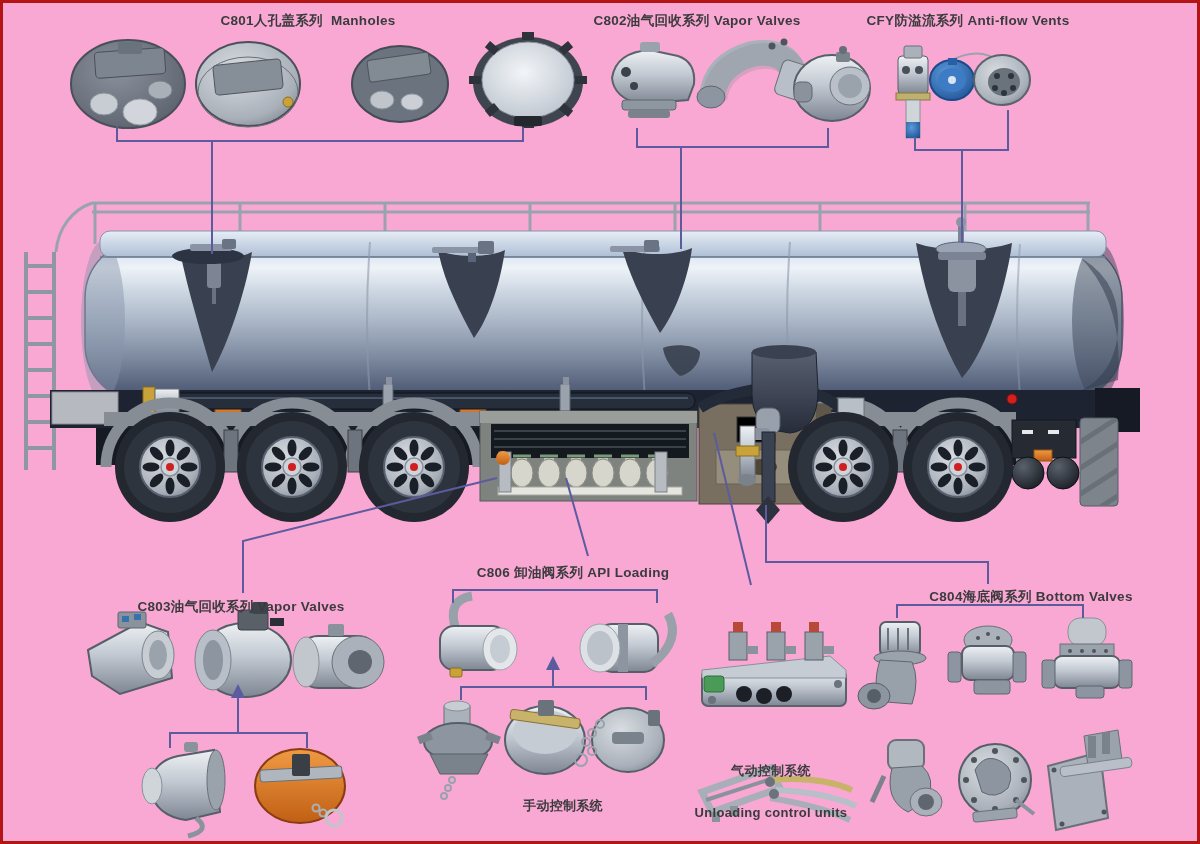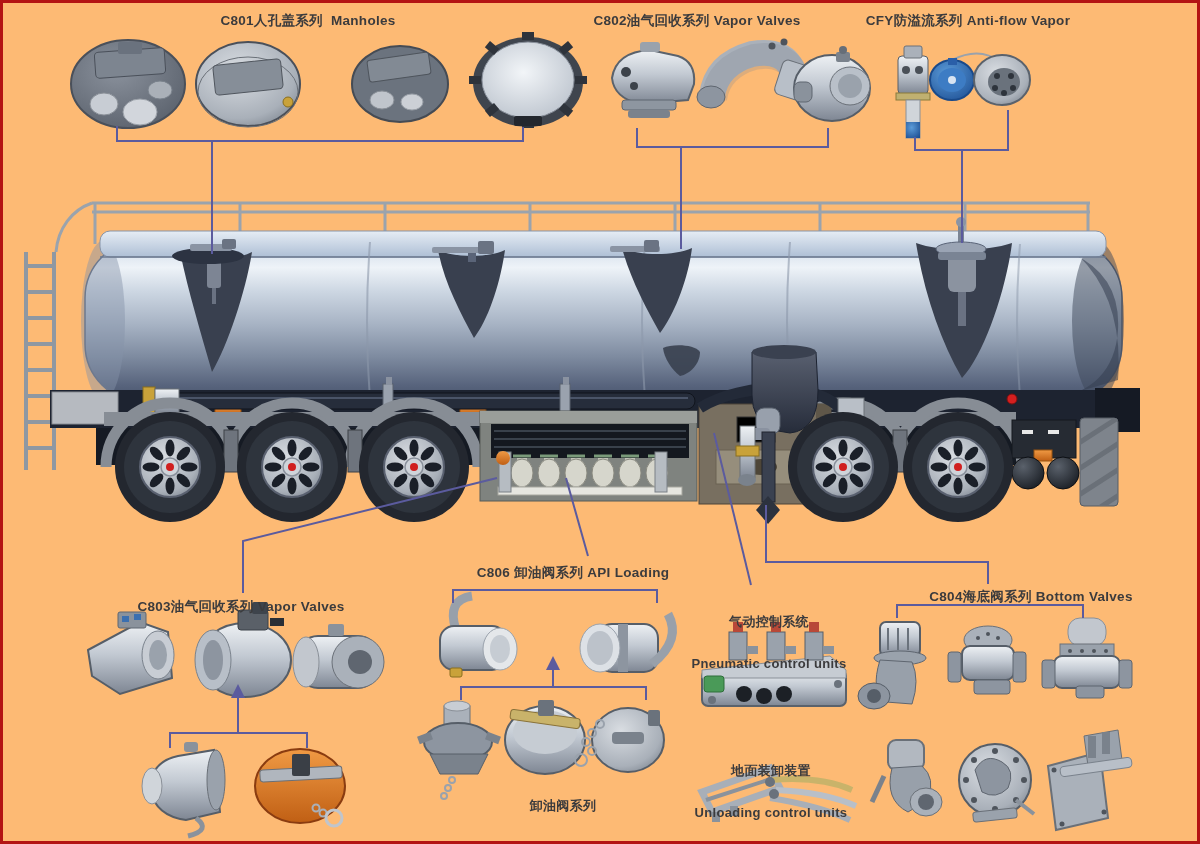--- a/index.html
+++ b/index.html
@@ -1,18 +1,18 @@
 <!DOCTYPE html>
 <html><head>
 <meta charset="utf-8">
 <style>
   html,body{margin:0;padding:0;background:#888;}
   #canvas{
     position:relative;width:1200px;height:844px;margin:0 auto;
-    background:#fdba74;border:3px solid #b31414;box-sizing:border-box;
+    background:#f9a8d4;border:3px solid #b31414;box-sizing:border-box;
     overflow:hidden;font-family:"Liberation Sans",sans-serif;
   }
   #art{position:absolute;left:-3px;top:-3px;width:1200px;height:844px;}
   .label{
     position:absolute;transform:translateX(-50%);
     font-weight:bold;font-size:13.5px;color:#3b3b3d;
     white-space:pre;text-align:center;letter-spacing:.3px;line-height:14px;
   }
   .label .sub{display:block;font-size:13px;}
 </style>
@@ -598,33 +598,29 @@
     <path d="M897,618 L897,605 L1083,605 L1083,618"></path>
   </g>
   <g fill="#5b5b9e">
     <polygon points="553,656 546,670 560,670"></polygon>
     <polygon points="238,684 231,698 245,698"></polygon>
   </g>
 </svg>
 
 <div class="label" style="left:305px;top:11px">C801人孔盖系列  Manholes</div>
 <div class="label" style="left:694px;top:11px">C802油气回收系列 Vapor Valves</div>
-<div class="label" style="left:965px;top:11px">CFY防溢流系列 Anti-flow Vapor</div>
+<div class="label" style="left:965px;top:11px">CFY防溢流系列 Anti-flow Vents</div>
 <div class="label" style="left:238px;top:597px">C803油气回收系列 Vapor Valves</div>
 <div class="label" style="left:570px;top:563px">C806 卸油阀系列 API Loading</div>
 <div class="label" style="left:1028px;top:587px">C804海底阀系列 Bottom Valves</div>
 
-<div class="label" style="left:766px;top:584px">
+
+<div class="label" style="left:768px;top:733px">
   <span class="sub">气动控制系统</span>
-  <span class="sub">Pneumatic control units</span>
-</div>
-
-<div class="label" style="left:768px;top:733px">
-  <span class="sub">地面装卸装置</span>
   <span class="sub">Unloading control units</span>
 </div>
 
 <div class="label" style="left:560px;top:768px">
-  <span class="sub">卸油阀系列</span>
+  <span class="sub">手动控制系统</span>
   <span class="sub">Loading &amp; Unloading Equipment</span>
 </div>
 
 </div>
 
 </body></html>

